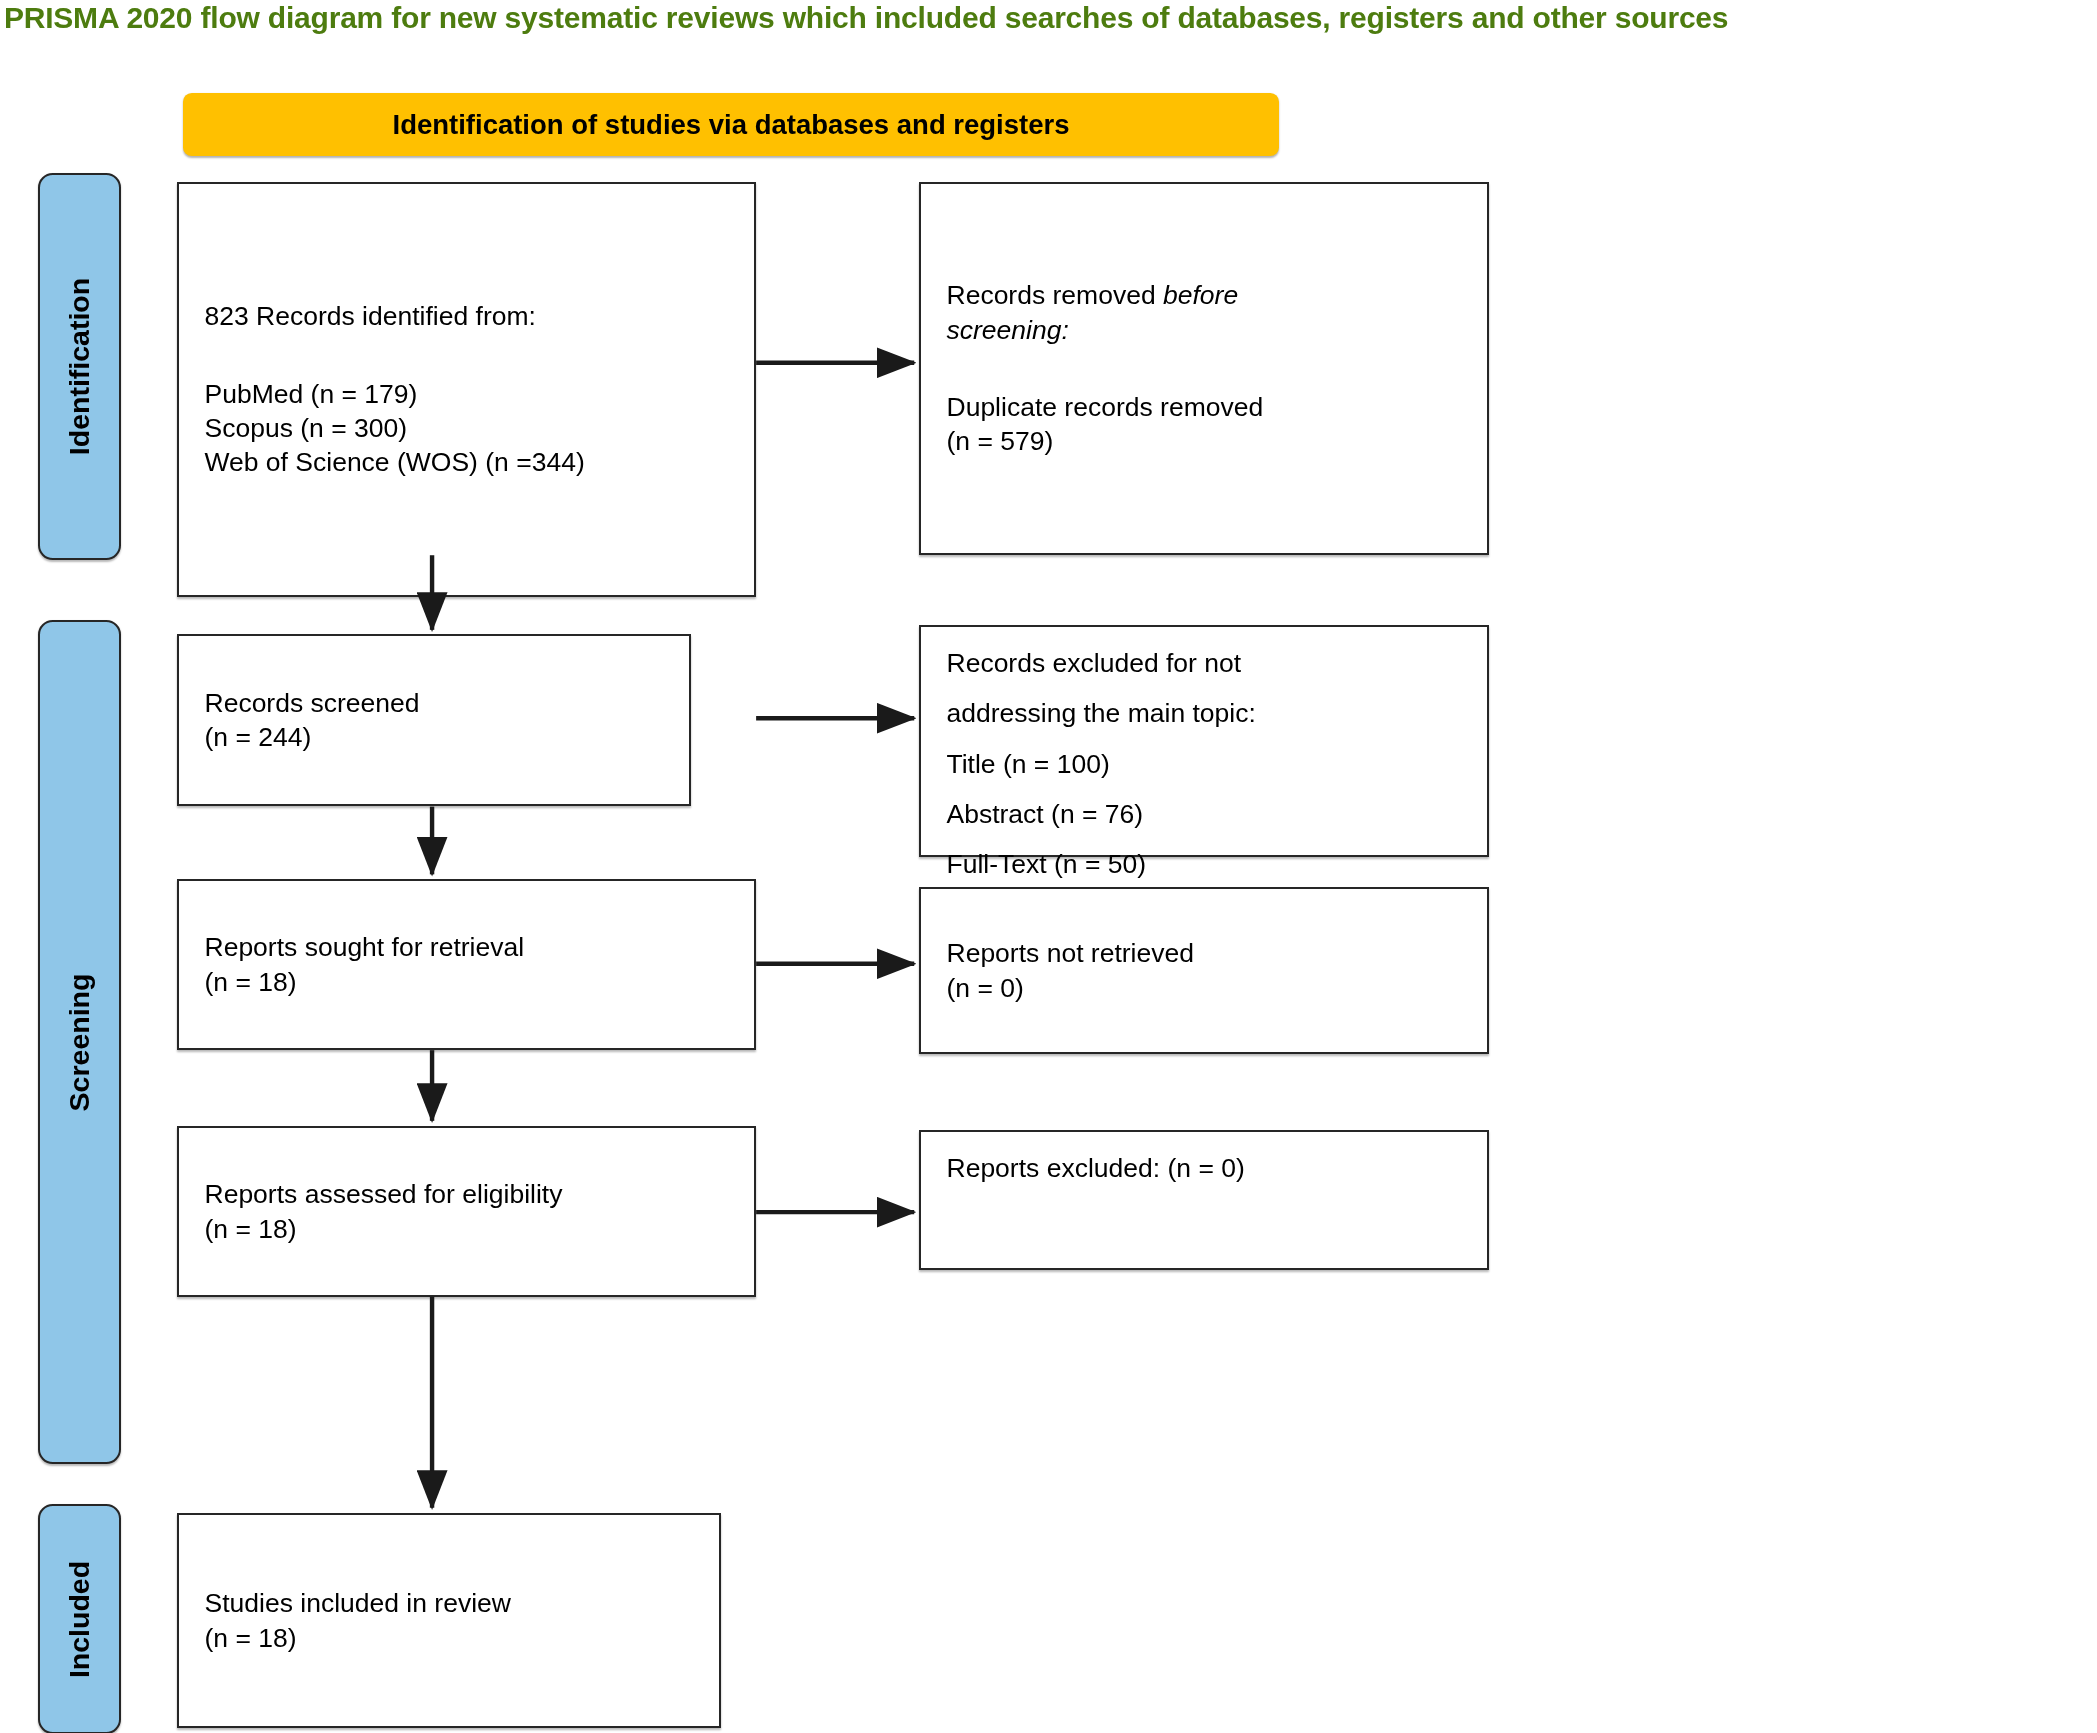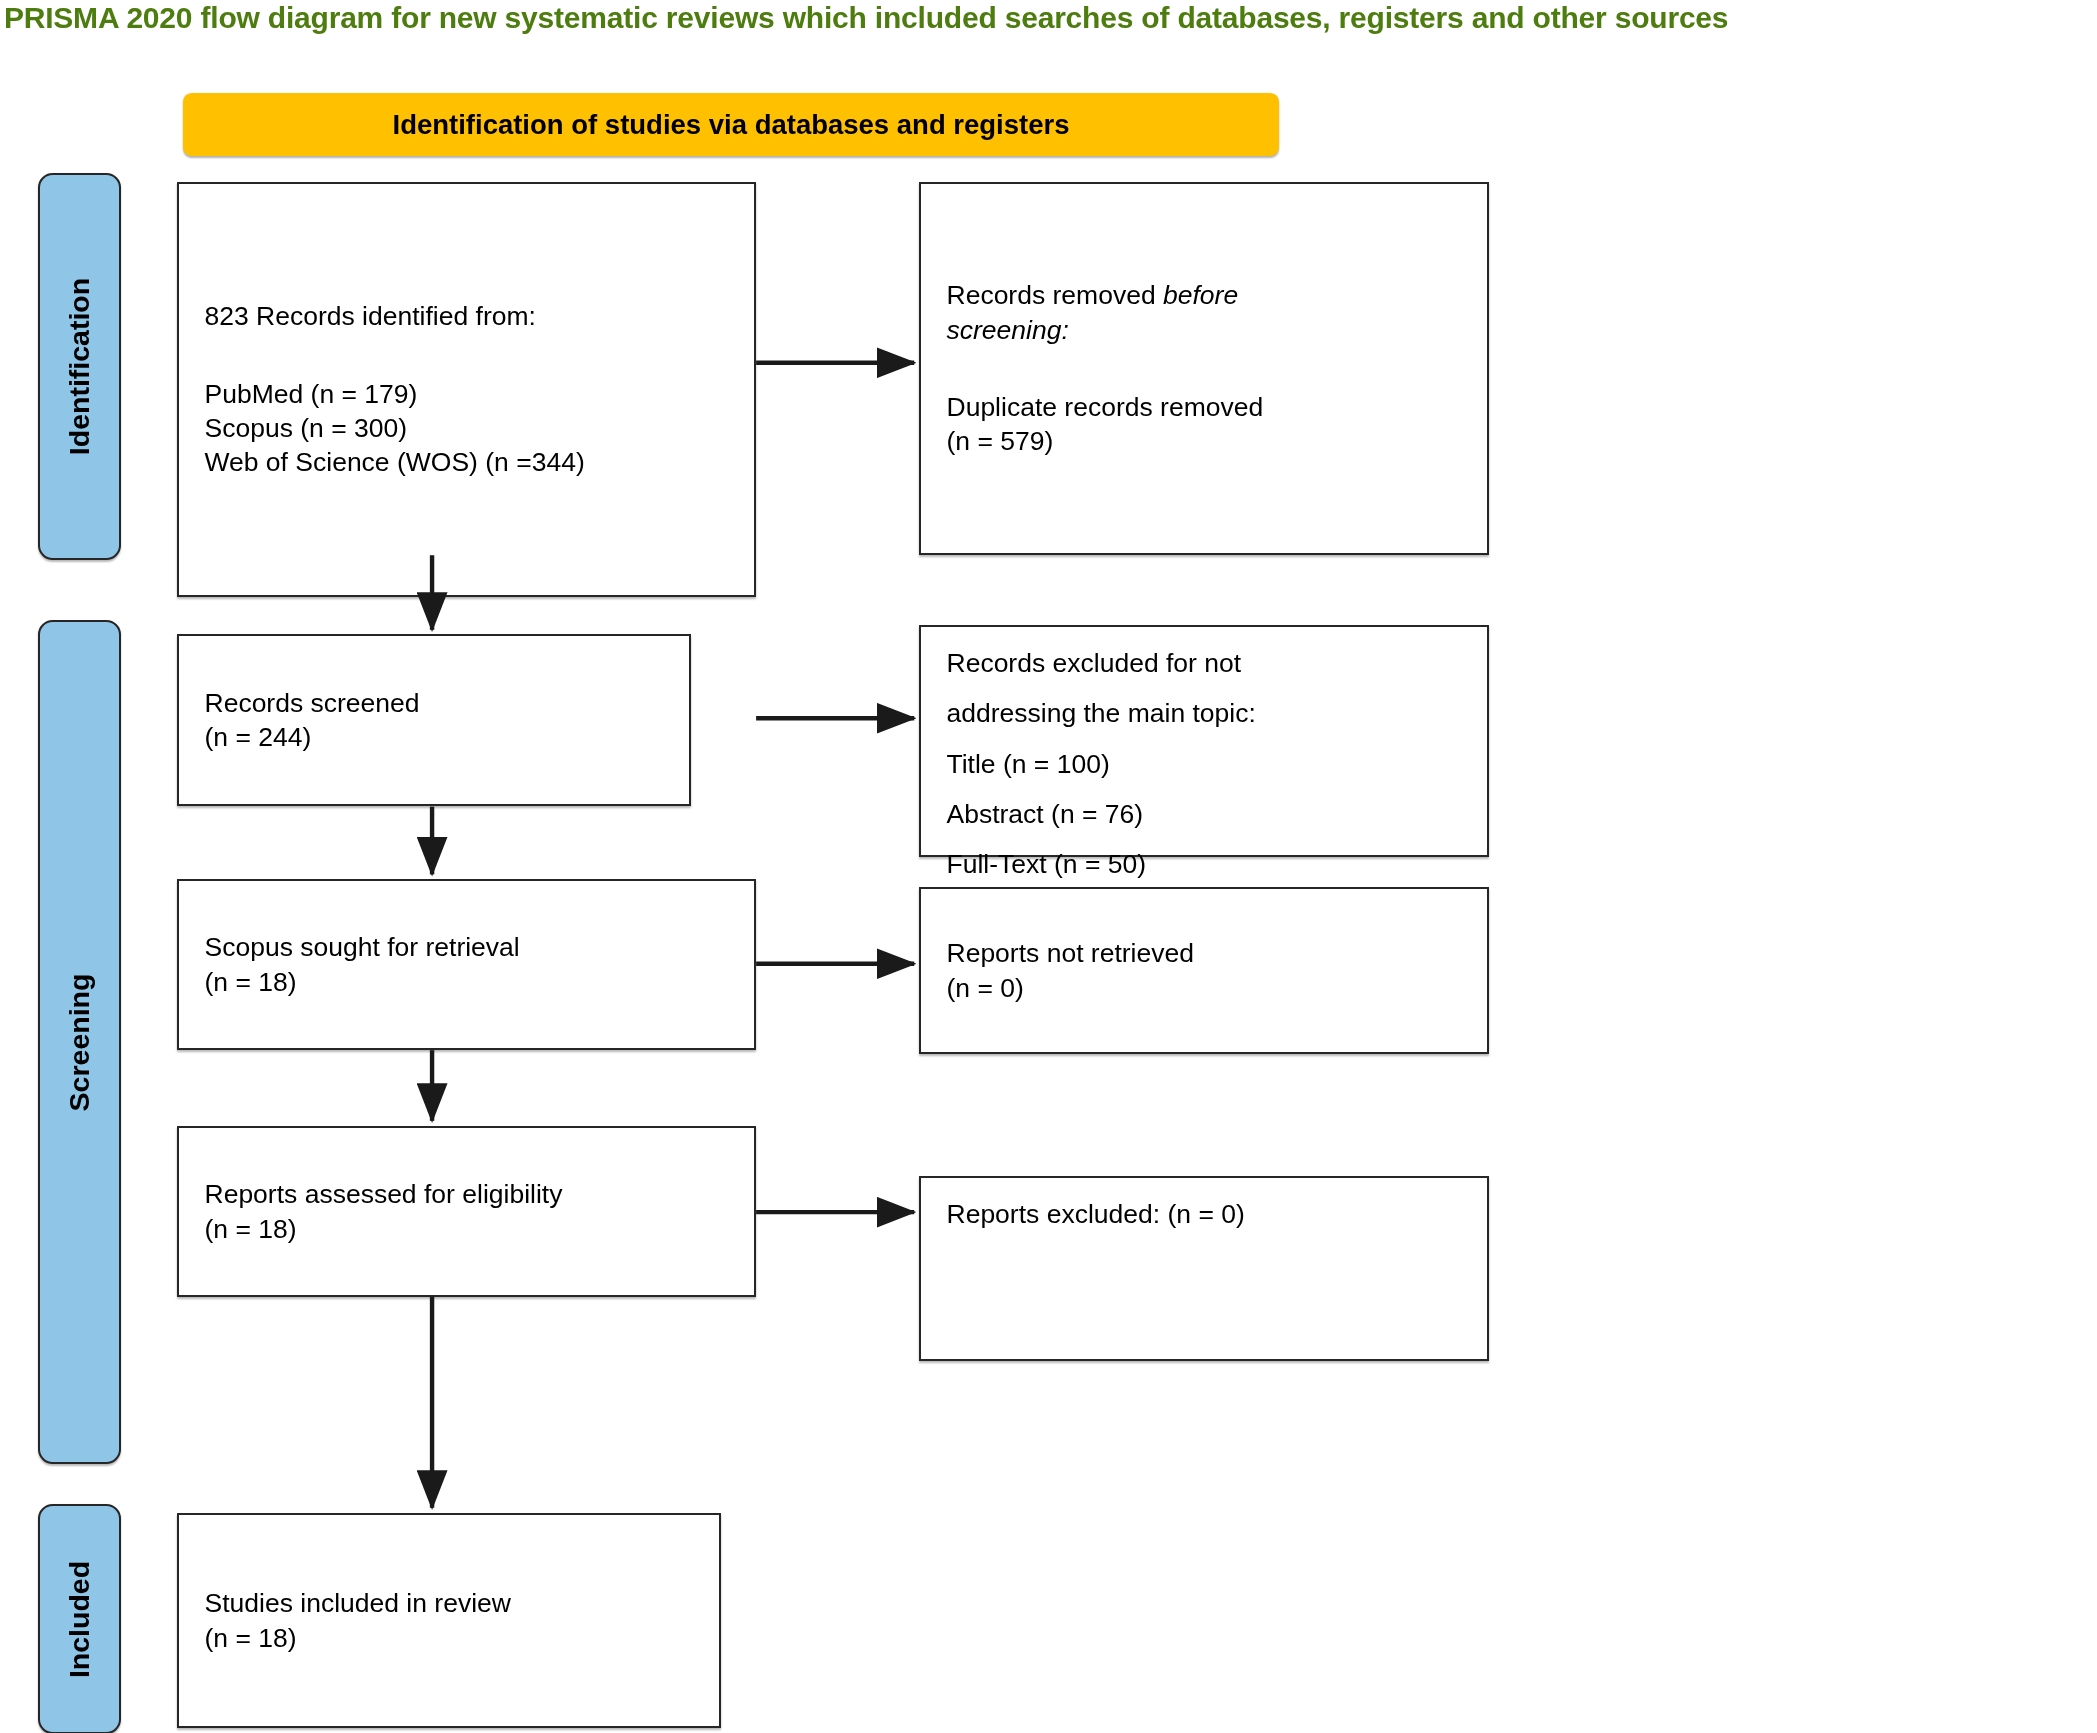--- a/index.html
+++ b/index.html
@@ -96,21 +96,21 @@
   #box-identified         { left: 177px; top: 182px;  width: 579px; height: 415px; }
   #box-screened           { left: 177px; top: 634px; width: 514px; height: 172px; }
   #box-sought             { left: 177px; top: 879px; width: 579px; height: 171px; }
   #box-assessed           { left: 177px; top: 1126px; width: 579px; height: 171px; }
   #box-included           { left: 177px; top: 1513px; width: 544px; height: 215px; }
 
   
   #box-removed-before     { left: 919px; top: 182px;  width: 570px; height: 373px; }
   #box-excluded-topic     { left: 919px; top: 625px; width: 570px; height: 232px; }
   #box-not-retrieved      { left: 919px; top: 887px; width: 570px; height: 167px; }
-  #box-reports-excluded   { left: 919px; top: 1176px; width: 570px; height: 185px; }
+  #box-reports-excluded   { left: 919px; top: 1130px; width: 570px; height: 140px; }
 
   
   #box-excluded-topic, #box-reports-excluded { justify-content: flex-start; padding-top: 18.7px; gap: 16px; }
 
   
   #connectors {
     position: absolute;
     left: 0; top: 0;
     width: 2097px;
     height: 1734px;
@@ -159,21 +159,21 @@
 
 <div class="flow-box" id="box-excluded-topic">
   <div class="line">Records excluded for not</div>
   <div class="line">addressing the main topic:</div>
   <div class="line">Title (n = 100)</div>
   <div class="line">Abstract (n = 76)</div>
   <div class="line">Full-Text (n = 50)</div>
 </div>
 
 <div class="flow-box" id="box-sought">
-  <div class="line">Scopus sought for retrieval</div>
+  <div class="line">Reports sought for retrieval</div>
   <div class="line">(n = 18)</div>
 </div>
 
 <div class="flow-box" id="box-not-retrieved">
   <div class="line">Reports not retrieved</div>
   <div class="line">(n = 0)</div>
 </div>
 
 <div class="flow-box" id="box-assessed">
   <div class="line">Reports assessed for eligibility</div>

